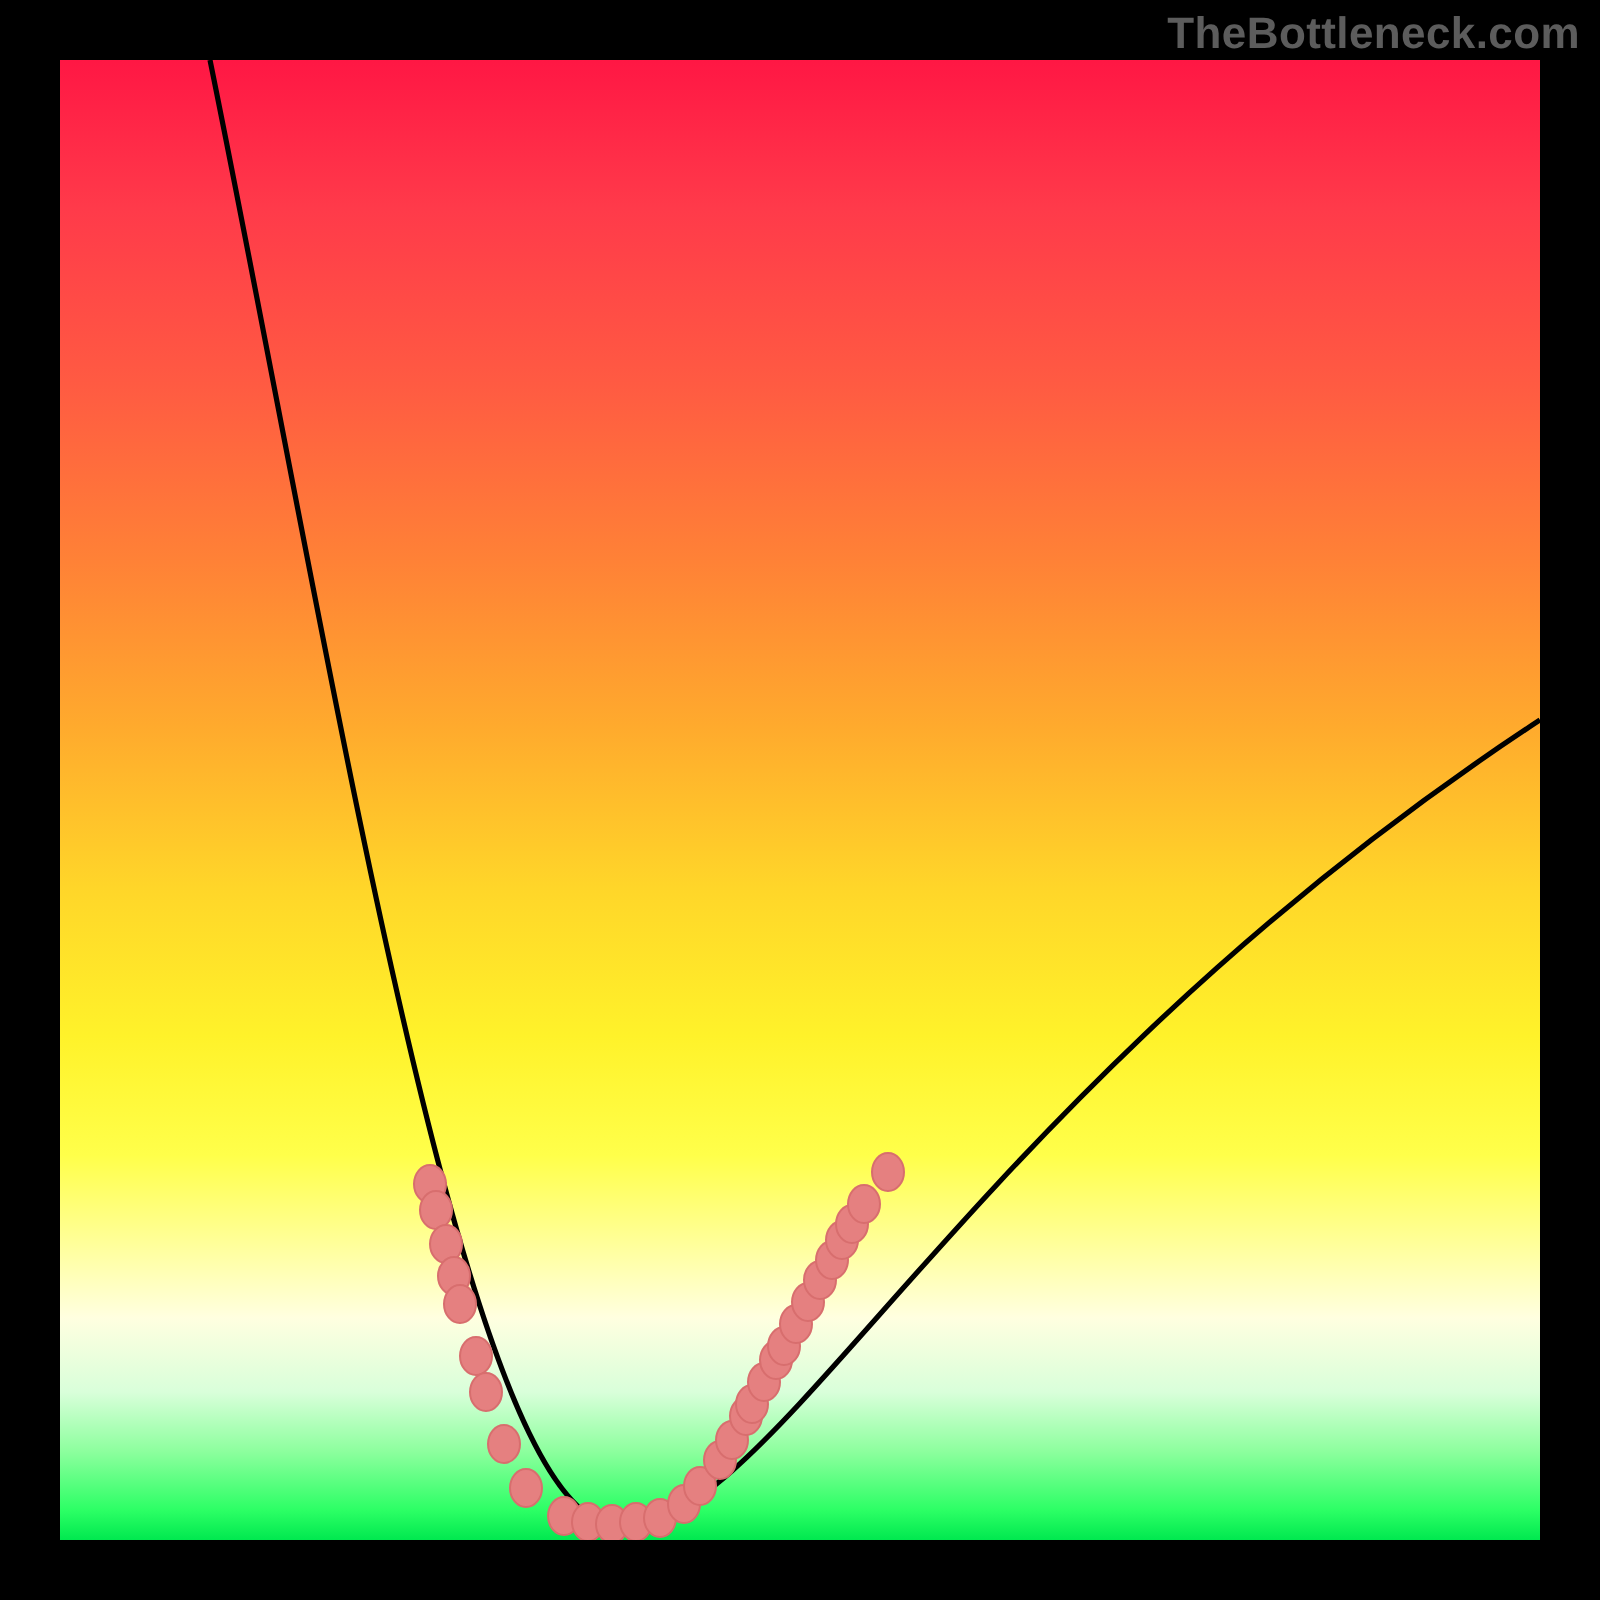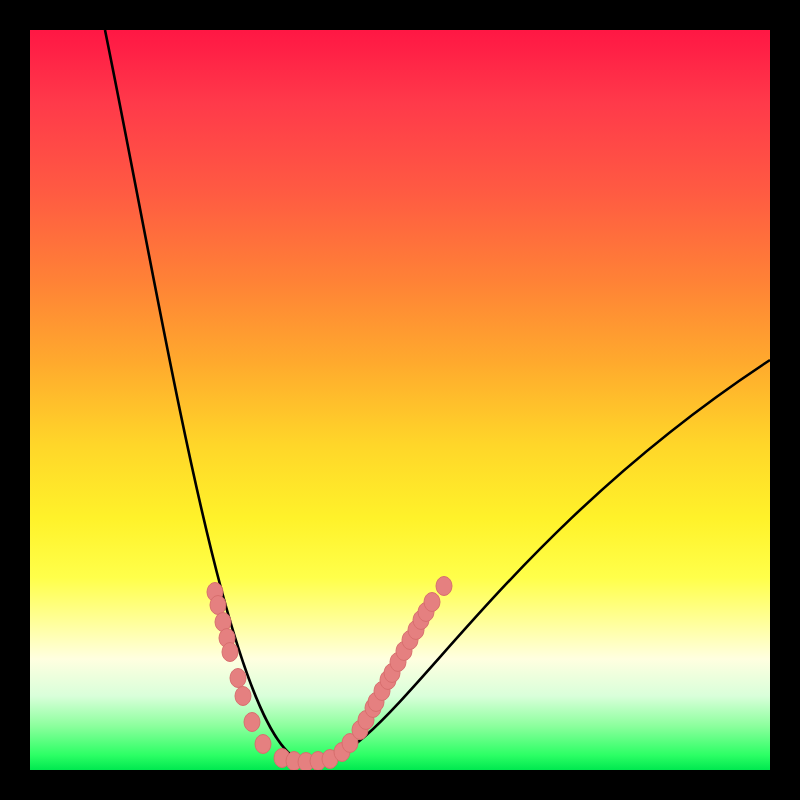--- a/index.html
+++ b/index.html
@@ -97,13 +97,14 @@
           <ellipse cx="374" cy="621" rx="8" ry="9.5" fill="#e58080" stroke="#d86e6e" stroke-width="1"></ellipse>
           <ellipse cx="380" cy="610" rx="8" ry="9.5" fill="#e58080" stroke="#d86e6e" stroke-width="1"></ellipse>
           <ellipse cx="386" cy="600" rx="8" ry="9.5" fill="#e58080" stroke="#d86e6e" stroke-width="1"></ellipse>
           <ellipse cx="391" cy="590" rx="8" ry="9.5" fill="#e58080" stroke="#d86e6e" stroke-width="1"></ellipse>
           <ellipse cx="396" cy="582" rx="8" ry="9.5" fill="#e58080" stroke="#d86e6e" stroke-width="1"></ellipse>
           <ellipse cx="402" cy="572" rx="8" ry="9.5" fill="#e58080" stroke="#d86e6e" stroke-width="1"></ellipse>
           <ellipse cx="414" cy="556" rx="8" ry="9.5" fill="#e58080" stroke="#d86e6e" stroke-width="1"></ellipse>
         </g>
     </svg>
   </div>
+  <div class="watermark">TheBottleneck.com</div>
 </div>
 
 </body></html>

